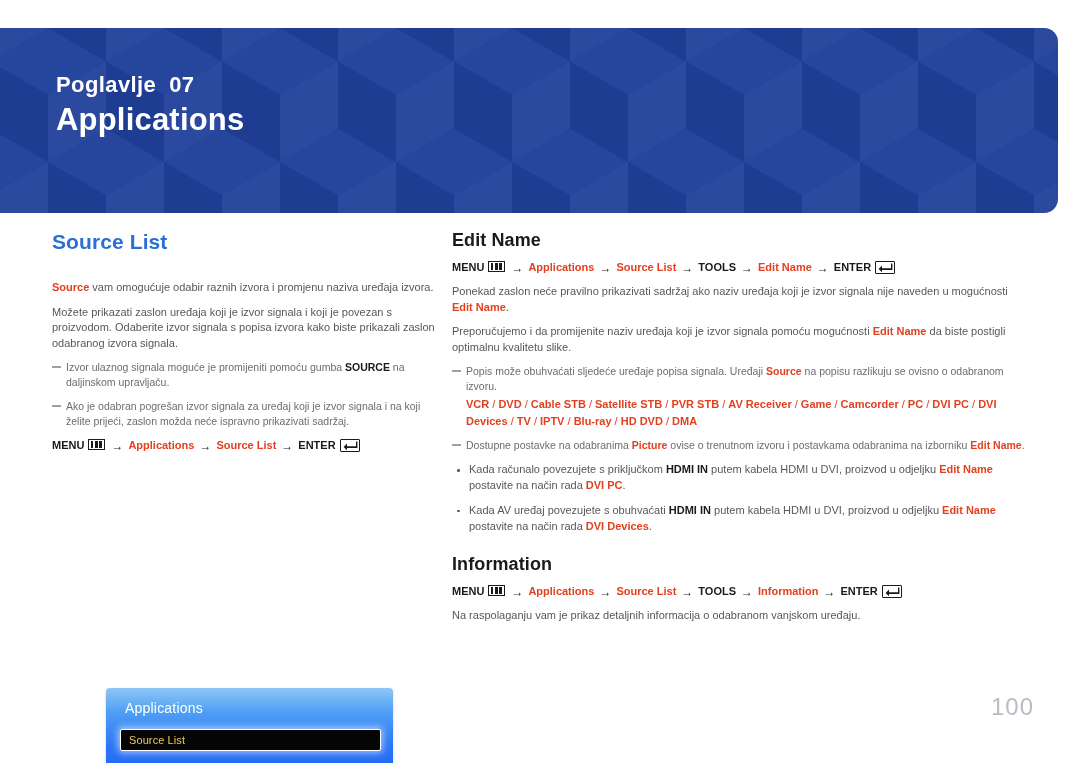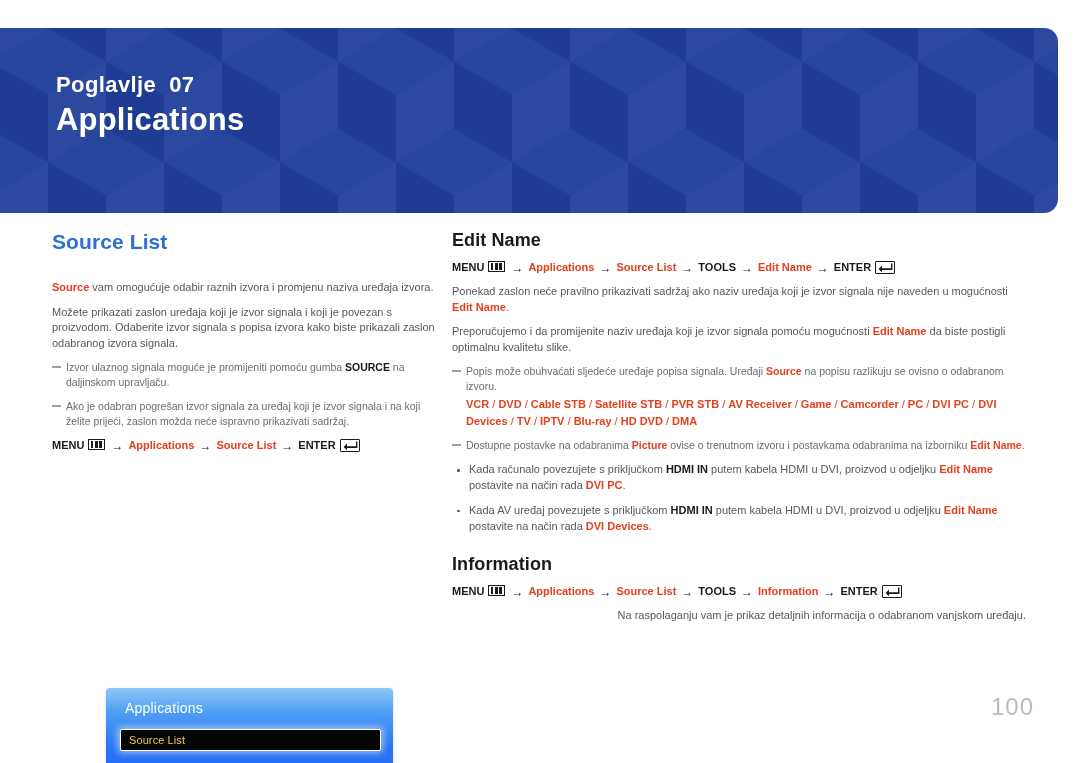--- a/index.html
+++ b/index.html
@@ -97,21 +97,21 @@
     letter-spacing: 0.1px;
   }
   h2.sec-black.tight-top { margin-top: 0; }
 
   p.body {
     font-size: 11px;
     line-height: 1.42;
     margin: 0 0 9px 0;
     color: #55585c;
   }
-  p.body.last { margin-bottom: 14px; text-align: right; }
+  p.body.last { margin-bottom: 14px; }
 
   .ora { color: #e3401f; font-weight: bold; }
   .blk { color: #1a1a1a; font-weight: bold; }
 
   
   .note {
     position: relative;
     padding-left: 14px;
     font-size: 10.5px;
     line-height: 1.42;
@@ -523,21 +523,21 @@
     <span>Popis može obuhvaćati sljedeće uređaje popisa signala. Uređaji </span><span class="ora">Source</span><span> na popisu razlikuju se ovisno o odabranom izvoru.</span>
     <div class="devlist" id="devlist"><span>VCR</span><span class="sep"> / </span><span>DVD</span><span class="sep"> / </span><span>Cable STB</span><span class="sep"> / </span><span>Satellite STB</span><span class="sep"> / </span><span>PVR STB</span><span class="sep"> / </span><span>AV Receiver</span><span class="sep"> / </span><span>Game</span><span class="sep"> / </span><span>Camcorder</span><span class="sep"> / </span><span>PC</span><span class="sep"> / </span><span>DVI PC</span><span class="sep"> / </span><span>DVI Devices</span><span class="sep"> / </span><span>TV</span><span class="sep"> / </span><span>IPTV</span><span class="sep"> / </span><span>Blu-ray</span><span class="sep"> / </span><span>HD DVD</span><span class="sep"> / </span><span>DMA</span></div>
   </div>
 
   <div class="note">
     <span>Dostupne postavke na odabranima </span><span class="ora">Picture</span><span> ovise o trenutnom izvoru i postavkama odabranima na izborniku </span><span class="ora">Edit Name</span><span>.</span>
   </div>
 
   <ul class="bullets" id="bullets">
       <li><span>Kada računalo povezujete s priključkom </span><span class="blk">HDMI IN</span><span> putem kabela HDMI u DVI, proizvod u odjeljku </span><span class="ora">Edit Name</span><span> postavite na način rada </span><span class="ora">DVI PC</span><span>.</span></li>
-      <li><span>Kada AV uređaj povezujete s priključkom </span><span class="blk">HDMI IN</span><span> putem kabela HDMI u DVI, proizvod u odjeljku </span><span class="ora">Edit Name</span><span> postavite na način rada </span><span class="ora">DVI Devices</span><span>.</span></li>
+      <li><span>Kada AV uređaj povezujete s obuhvaćati </span><span class="blk">HDMI IN</span><span> putem kabela HDMI u DVI, proizvod u odjeljku </span><span class="ora">Edit Name</span><span> postavite na način rada </span><span class="ora">DVI Devices</span><span>.</span></li>
     </ul>
 
   <h2 class="sec-black" style="margin-top:20px;">Information</h2>
 
   <div class="menupath">
     <span class="seg">MENU</span>
     <span class="icon-menu">
         <i></i>
         <i></i>
         <i></i>

